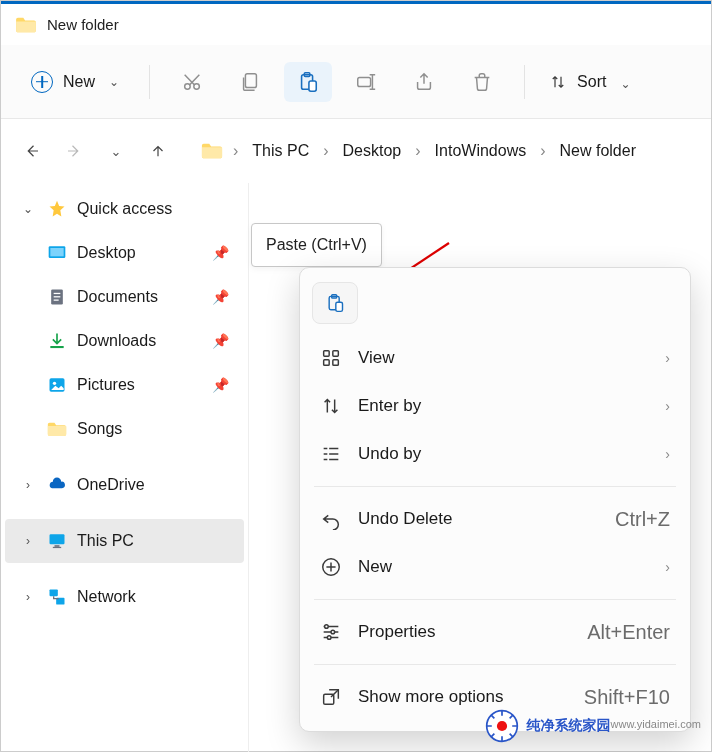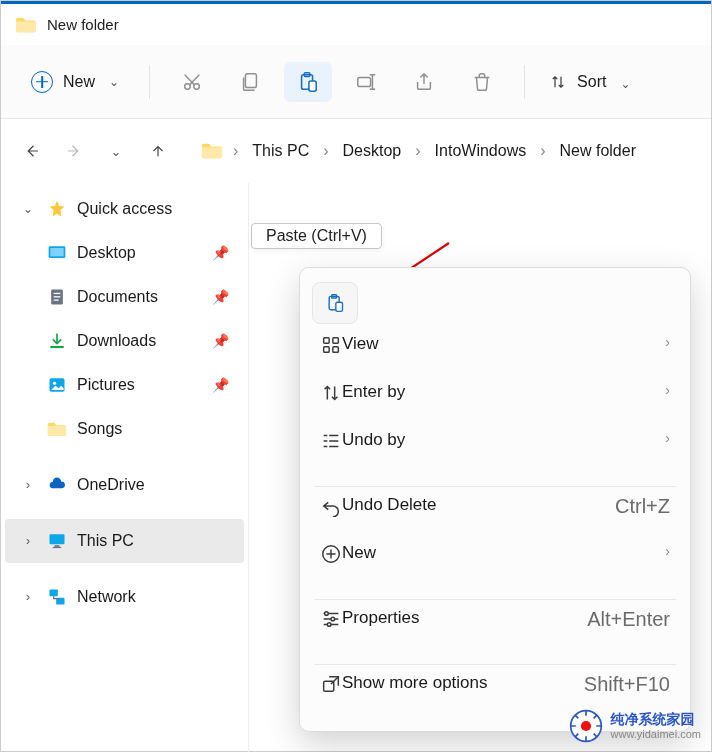--- a/index.html
+++ b/index.html
@@ -44,40 +44,40 @@
   .tree-item .ico { width:20px; height:20px; display:flex; align-items:center; justify-content:center; }
   .tree-item .pin { margin-left:auto; margin-right:14px; color:#8f8f8f; font-size:14px; }
   .tree-child { padding-left: 42px; }
   .tree-item.selected { background:#eaeaea; }
   .spacer12 { height:12px; }
 
   
   .content { flex:1; position:relative; }
   .colhead { position:absolute; left:22px; top:10px; display:flex; align-items:center; gap:170px; font-size:15px; color:#333; }
   .colhead .arrowup { font-size:12px; color:#666; }
-  .tooltip { position:absolute; left:2px; top:40px; background:#fff; border:1px solid #c7c7c7; border-radius:4px; padding:3px 14px; font-size:16px; color:#222; box-shadow:0 2px 6px rgba(0,0,0,.05); }
+  .tooltip { position:absolute; left:2px; top:40px; background:#fff; border:1px solid #c7c7c7; border-radius:4px; padding:12px 14px; font-size:16px; color:#222; box-shadow:0 2px 6px rgba(0,0,0,.05); }
 
   
   .ctx { position:absolute; left:50px; top:84px; width:392px; background:#fcfcfc; border:1px solid #dcdcdc; border-radius:10px; box-shadow:0 12px 34px rgba(0,0,0,.18); padding:10px; }
   .ctx-top { display:flex; gap:8px; padding:4px 2px 10px 2px; }
   .ctx-topbtn { width:46px; height:42px; border:1px solid #e6e6e6; border-radius:8px; background:#f6f6f6; display:flex; align-items:center; justify-content:center; }
   .ctx-topbtn svg { width:20px; height:20px; }
-  .ctx-item { display:flex; align-items:flex-start; height:48px; padding:0 10px; border-radius:6px; font-size:17px; }
+  .ctx-item { display:flex; align-items:center; height:48px; padding:0 10px; border-radius:6px; gap:16px; font-size:17px; }
   .ctx-item .ci-ico { width:22px; height:22px; display:flex; align-items:center; justify-content:center; color:#3a3a3a; }
   .ctx-item .ci-shortcut { margin-left:auto; color:#6b6b6b; font-size:20px; }
   .ctx-item .ci-more { margin-left:auto; color:#8a8a8a; font-size:14px; }
   .ctx-sep { height:1px; background:#e8e8e8; margin:8px 4px; }
 
   
   .arrow-ann { position:absolute; pointer-events:none; }
 
   
   .watermark { position:absolute; right:10px; bottom:8px; display:flex; align-items:center; gap:8px; }
   .wm-logo { width:34px; height:34px; }
-  .wm-text { display:flex; flex-direction:column; line-height:1.1; }
+  .wm-text { display:flex; flex-direction:row; line-height:1.1; }
   .wm-cn { font-size:14px; font-weight:700; color:#2a56c8; }
   .wm-url { font-size:11px; color:#888; }
 </style>
 </head>
 <body>
 
 <div class="window">
 
   <div class="titlebar">
     <svg class="foldico" viewBox="0 0 24 20">

